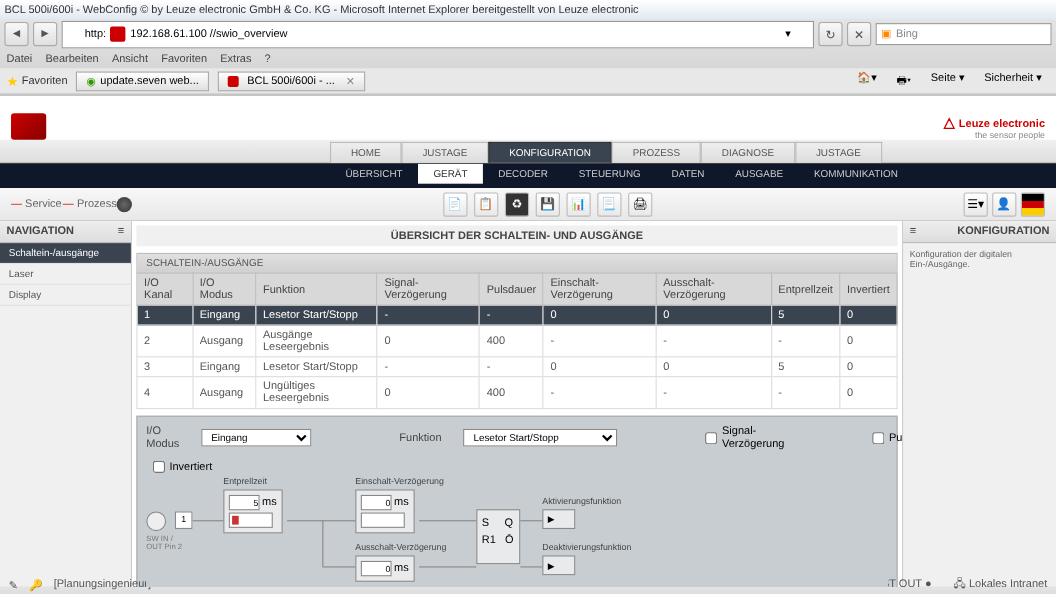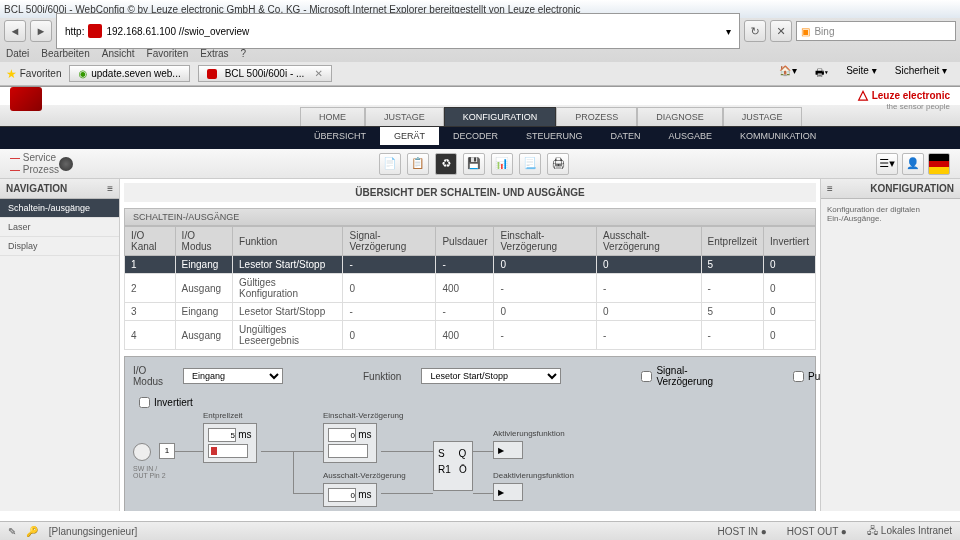--- a/index.html
+++ b/index.html
@@ -1,48 +1,48 @@
 <!DOCTYPE html>
 <html><head>
 <meta charset="utf-8">
 <style>
 *{margin:0;padding:0;box-sizing:border-box;font-family:Tahoma,Arial,sans-serif;font-size:10px}
 body{background:#ddd;overflow:hidden}
 .browser-chrome{background:linear-gradient(#e8e8e8,#d0d0d0);border-bottom:1px solid #999}
 .title-bar{height:18px;background:linear-gradient(#fff,#e0e8f0);display:flex;align-items:center;padding:0 4px;font-size:10px;color:#333}
 .nav-bar{height:26px;display:flex;align-items:center;padding:0 4px;gap:4px}
 .nav-btn{width:22px;height:22px;background:linear-gradient(#f8f8f8,#e0e0e0);border:1px solid #aaa;border-radius:3px;display:flex;align-items:center;justify-content:center;font-size:11px;color:#555}
-.url-bar{flex:1;height:36px;background:#fff;border:1px solid #999;display:flex;align-items:center;padding:0 8px;font-size:10px}
+.url-bar{flex:1;height:25px;background:#fff;border:1px solid #999;display:flex;align-items:center;padding:0 20px;font-size:10px}
 .url-icon{width:14px;height:14px;background:#c00;border-radius:2px;margin-right:4px}
 .search-box{width:160px;height:20px;background:#fff;border:1px solid #999;display:flex;align-items:center;padding:0 4px;font-size:10px;color:#888}
 .menu-bar{height:18px;display:flex;align-items:center;padding:0 6px;gap:12px;font-size:10px;color:#444}
 .fav-bar{height:24px;display:flex;align-items:center;padding:0 6px;gap:8px;background:#e8e8e8;border-bottom:1px solid #bbb}
 .fav-item{display:flex;align-items:center;gap:3px;font-size:10px;color:#333}
 .fav-star{color:#fc0;font-size:12px}
 .tab-item{background:linear-gradient(#fff,#e0e0e0);border:1px solid #aaa;padding:2px 8px;display:flex;align-items:center;gap:4px}
 .tab-close{margin-left:6px;color:#888}
 .util-bar{margin-left:auto;display:flex;gap:4px;font-size:10px}
 .util-btn{padding:2px 6px;border:1px solid transparent}
 
 .app{background:#fff;height:calc(540px - 86px - 20px)}
-.app-header{height:18px;display:flex;align-items:flex-start;padding:0 10px}
+.app-header{height:40px;display:flex;align-items:flex-end;padding:0 10px}
 .logo{width:32px;height:24px;background:linear-gradient(135deg,#c00,#800);border-radius:3px;margin-right:auto}
 .brand{color:#c00;font-weight:bold;font-size:13px}
 .brand-sub{color:#888;font-size:8px;text-align:right}
 
 .main-nav{height:22px;background:linear-gradient(#f0f0f0,#ddd);display:flex;align-items:flex-end;padding-left:300px;gap:0;border-bottom:1px solid #333}
 .main-tab{padding:4px 18px;font-size:9px;color:#555;background:linear-gradient(#eee,#ddd);border:1px solid #bbb;border-bottom:none}
 .main-tab.active{background:#3a4450;color:#fff;border-color:#333}
 
 .sub-nav{height:22px;background:#0f172a;display:flex;align-items:flex-start;padding-left:300px;gap:0}
 .sub-tab{padding:4px 14px;font-size:9px;color:#ccc}
 .sub-tab.active{background:#fff;color:#333}
 
 .toolbar-row{height:30px;background:linear-gradient(#f8f8f8,#e8e8e8);display:flex;align-items:center;padding:0 10px;border-bottom:1px solid #ccc}
-.status-left{display:flex;flex-direction:column;gap:1px;font-size:8px;color:#666;margin-right:0}
+.status-left{display:flex;flex-direction:row;gap:1px;font-size:8px;color:#666;margin-right:0}
 .status-dot{width:14px;height:14px;background:radial-gradient(#666,#333);border-radius:50%}
 .tool-icons{display:flex;gap:6px;margin:0 auto}
 .tool-icon{width:22px;height:22px;background:linear-gradient(#fff,#e8e8e8);border:1px solid #bbb;border-radius:2px;display:flex;align-items:center;justify-content:center;font-size:11px}
 .tool-right{display:flex;gap:4px}
 
 .main-body{display:flex;height:calc(100% - 102px)}
 .left-panel{width:120px;background:#f0f0f0;border-right:1px solid #ccc}
 .panel-header{background:linear-gradient(#eee,#ddd);padding:4px 6px;font-size:9px;font-weight:bold;color:#444;border-bottom:1px solid #bbb;display:flex;justify-content:space-between}
 .nav-item{padding:4px 8px;font-size:9px;color:#555;border-bottom:1px solid #e0e0e0}
 .nav-item.active{background:#3a4450;color:#fff}
@@ -215,21 +215,21 @@
                 <td>-</td>
                 <td>-</td>
                 <td>0</td>
                 <td>0</td>
                 <td>5</td>
                 <td>0</td>
               </tr>
           <tr>
                 <td>2</td>
                 <td>Ausgang</td>
-                <td>Gültiges Konfiguration</td>
+                <td>Ausgänge Leseergebnis</td>
                 <td>0</td>
                 <td>400</td>
                 <td>-</td>
                 <td>-</td>
                 <td>-</td>
                 <td>0</td>
               </tr>
           <tr>
                 <td>3</td>
                 <td>Eingang</td>

